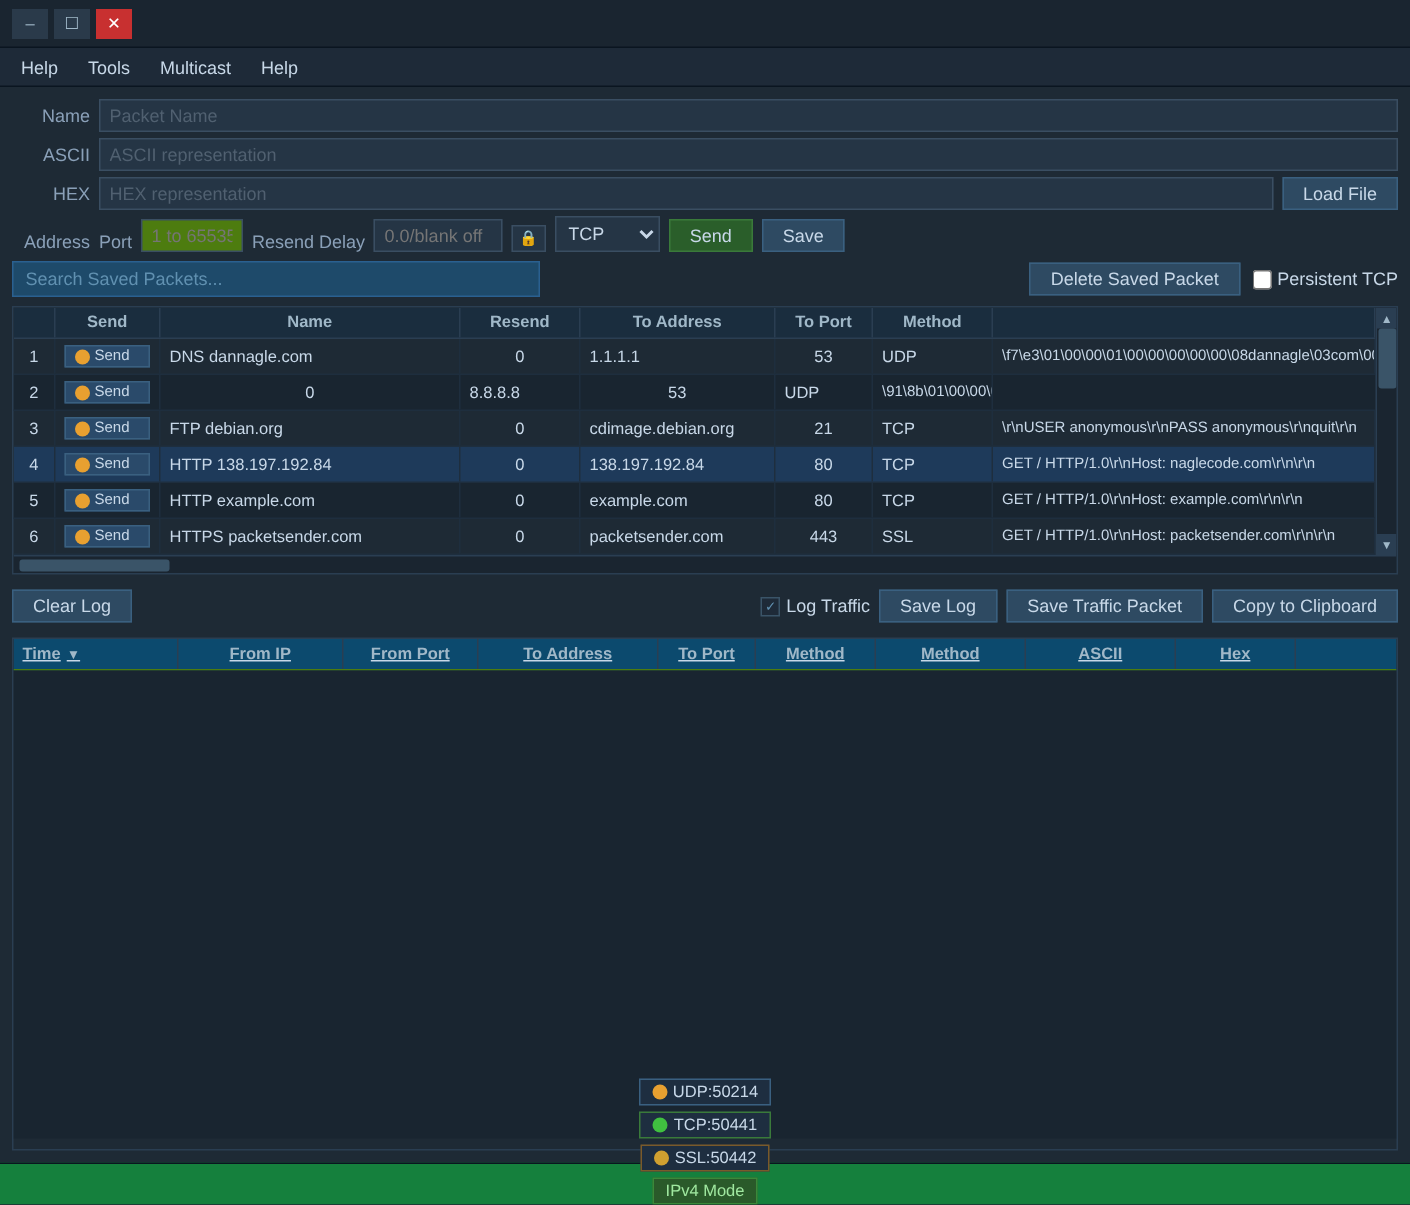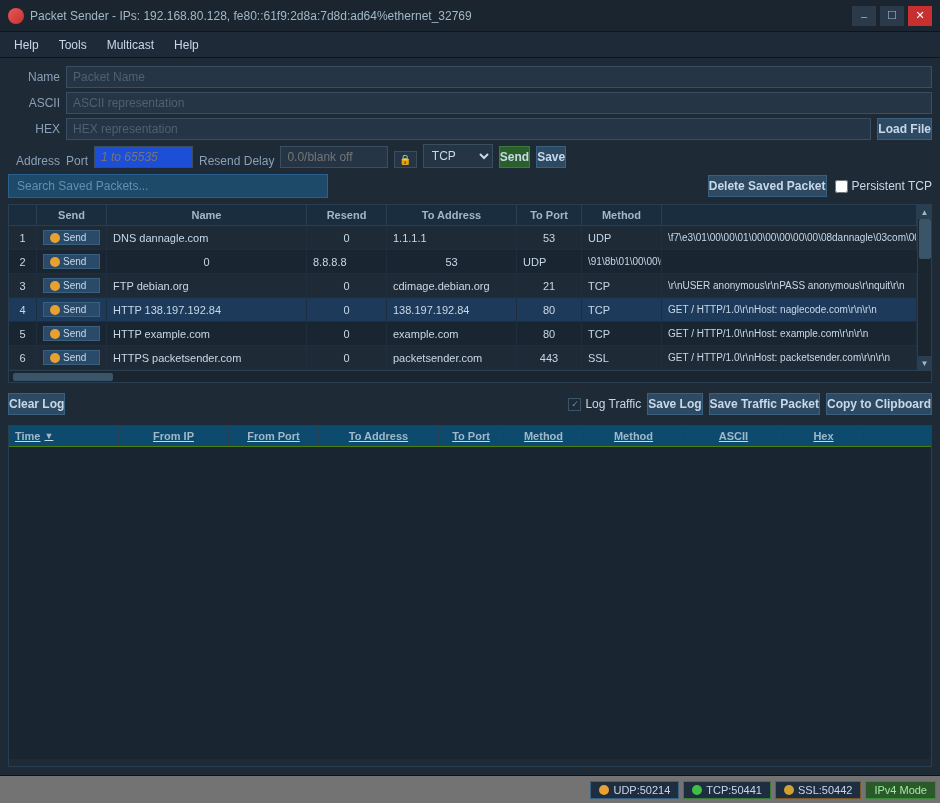--- a/index.html
+++ b/index.html
@@ -124,75 +124,73 @@
       background: #253545;
       border: 1px solid #3a4e62;
       color: #c8d8e8;
       padding: 3px 6px;
       font-size: 12px;
       outline: none;
       flex: 1;
     }
     .port-label { color: #8aa0b8; font-size: 12px; }
     .port-input {
-      background: #1d4ed8;
+      background: #4d7c0f;
       border: 1px solid #3a4e62;
       color: #c8d8e8;
       padding: 3px 6px;
       font-size: 12px;
-      width: 99px;
+      width: 68px;
       outline: none;
-      font-style: italic;
     }
     .resend-label { color: #8aa0b8; font-size: 12px; }
     .resend-input {
       background: #253545;
       border: 1px solid #3a4e62;
       color: #c4b5fd;
       padding: 3px 6px;
       font-size: 12px;
-      width: 108px;
+      width: 86px;
       outline: none;
     }
     .protocol-select {
       background: #253545;
       border: 1px solid #3a4e62;
       color: #c8d8e8;
       padding: 3px 4px;
       font-size: 12px;
       outline: none;
       width: 70px;
     }
     .btn {
       background: #2e4a62;
       border: 1px solid #3a6080;
       color: #c8d8e8;
-      padding: 3px 0;
+      padding: 3px 13px;
       font-size: 12px;
       cursor: pointer;
       white-space: nowrap;
-      font-weight: bold;
     }
     .btn-send { background: #2a5e2a; border-color: #3a7a3a; }
 
     
     .search-row {
       display: flex;
       align-items: center;
       justify-content: space-between;
       gap: 6px;
     }
     .search-input {
       background: #1e4a6a;
       border: 1px solid #2a6090;
       color: #c8d8e8;
       padding: 4px 8px;
       font-size: 12px;
       outline: none;
-      width: 320px;
+      width: 352px;
     }
     .search-input::placeholder { color: #6090b0; }
     .search-right {
       display: flex;
       align-items: center;
       gap: 8px;
     }
     .persistent-row {
       display: flex;
       align-items: center;
@@ -319,29 +317,30 @@
       border-bottom: 1px solid #4d7c0f;
       text-decoration: underline;
     }
     .log-body {
       background: #192530;
       height: calc(100% - 28px);
     }
 
     
     .statusbar {
-      background: #737373;
+      background: #15803d;
       height: 28px;
       display: flex;
       align-items: center;
       justify-content: flex-end;
       padding: 0 4px;
       gap: 4px;
       border-top: 1px solid #0a1520;
       flex-shrink: 0;
+      flex-direction: column;
     }
     .status-badge {
       display: flex;
       align-items: center;
       gap: 4px;
       background: #1e2e40;
       border: 1px solid #2a4060;
       padding: 2px 8px;
       font-size: 11px;
       color: #c8d8e8;
@@ -397,24 +396,20 @@
       height: 40px;
       background: #3a5468;
       border-radius: 2px;
       left: 1px;
     }
   </style>
 </head>
 <body>
 
 <div class="titlebar">
-  <div class="titlebar-left">
-    <div class="titlebar-icon"></div>
-    <span class="titlebar-title">Packet Sender - IPs: 192.168.80.128, fe80::61f9:2d8a:7d8d:ad64%ethernet_32769</span>
-  </div>
   <div class="titlebar-controls">
     <button class="titlebar-btn">–</button>
     <button class="titlebar-btn">☐</button>
     <button class="titlebar-btn close">✕</button>
   </div>
 </div>
 
 <div class="menubar">
   <span class="menu-item">Help</span>
   <span class="menu-item">Tools</span>

